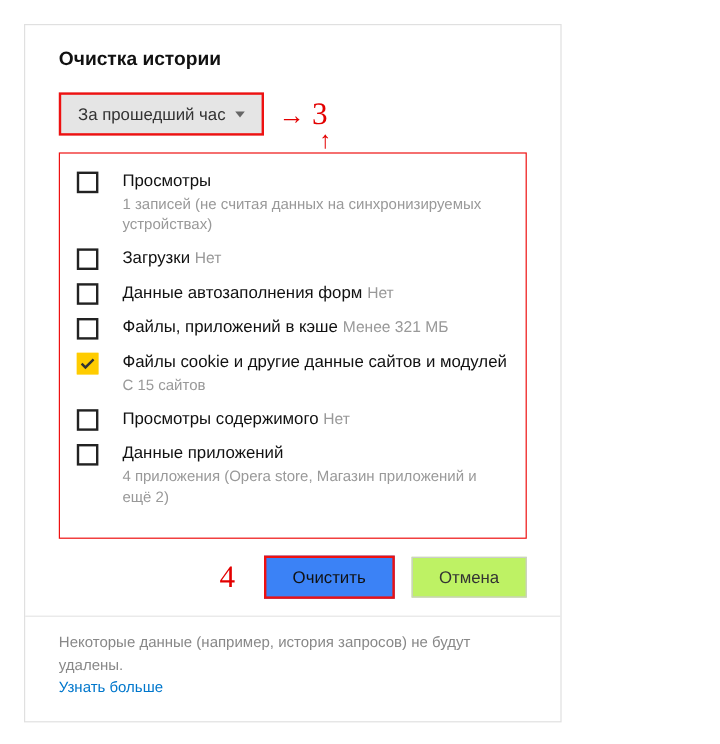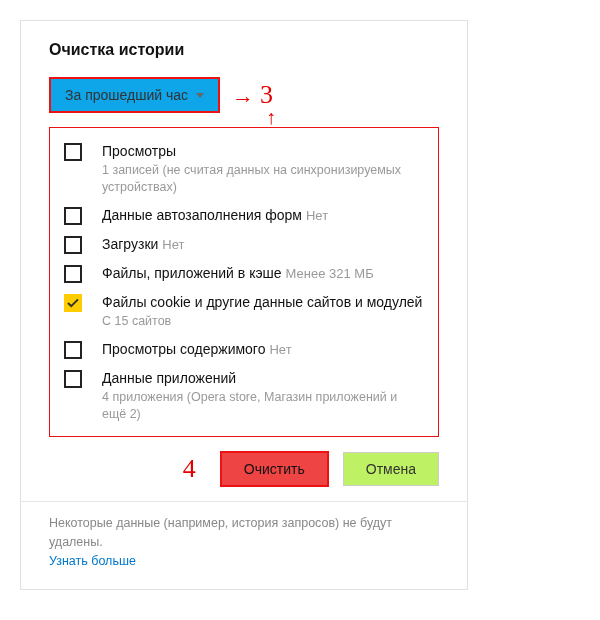--- a/index.html
+++ b/index.html
@@ -23,21 +23,21 @@
     margin-bottom: 18px;
   }
   .time-row {
     display: flex;
     align-items: center;
     gap: 12px;
     margin-bottom: 14px;
   }
   .time-select {
     border: 2px solid #e11;
-    background: #0ea5e9;
+    background: #e5e5e5;
     padding: 8px 14px;
     font-size: 14px;
     color: #333;
     display: inline-flex;
     align-items: center;
     gap: 8px;
     cursor: pointer;
   }
   .chev {
     display: inline-block;
@@ -66,21 +66,21 @@
     border: 1px solid #e11;
     padding: 14px 14px 14px 14px;
     margin-bottom: 14px;
   }
   .opt {
     display: flex;
     align-items: flex-start;
     gap: 20px;
     margin-bottom: 10px;
   }
-  .opt:last-child { margin-bottom: 0; }
+  .opt:last-child { margin-bottom: 12px; }
   .cb {
     width: 18px;
     height: 18px;
     border: 2px solid #222;
     background: #fff;
     flex: 0 0 auto;
     margin-top: 1px;
     display: flex;
     align-items: center;
     justify-content: center;
@@ -121,21 +121,21 @@
     font-size: 26px;
     margin-right: 10px;
   }
   .btn {
     padding: 8px 22px;
     font-size: 14px;
     border: 1px solid transparent;
     cursor: pointer;
   }
   .btn-primary {
-    background: #ef4444;
+    background: #3b82f6;
     border: 2px solid #e11;
     color: #111;
   }
   .btn-secondary {
     background: #bef264;
     border: 1px solid #ccc;
     color: #333;
   }
   .divider {
     border-top: 1px solid #e5e5e5;
@@ -176,27 +176,27 @@
   <div class="opt">
         <div class="cb"></div>
         <div class="opt-body">
           <div><span class="opt-label">Просмотры</span></div>
           <div class="opt-sub">1 записей (не считая данных на синхронизируемых устройствах)</div>
         </div>
       </div>
       <div class="opt">
         <div class="cb"></div>
         <div class="opt-body">
+          <div><span class="opt-label">Загрузки</span><span class="opt-hint-inline">Нет</span></div>
+        </div>
+      </div>
+      <div class="opt">
+        <div class="cb"></div>
+        <div class="opt-body">
           <div><span class="opt-label">Данные автозаполнения форм</span><span class="opt-hint-inline">Нет</span></div>
-        </div>
-      </div>
-      <div class="opt">
-        <div class="cb"></div>
-        <div class="opt-body">
-          <div><span class="opt-label">Загрузки</span><span class="opt-hint-inline">Нет</span></div>
         </div>
       </div>
       <div class="opt">
         <div class="cb"></div>
         <div class="opt-body">
           <div><span class="opt-label">Файлы, приложений в кэше</span><span class="opt-hint-inline">Менее 321 МБ</span></div>
         </div>
       </div>
       <div class="opt">
         <div class="cb checked">

